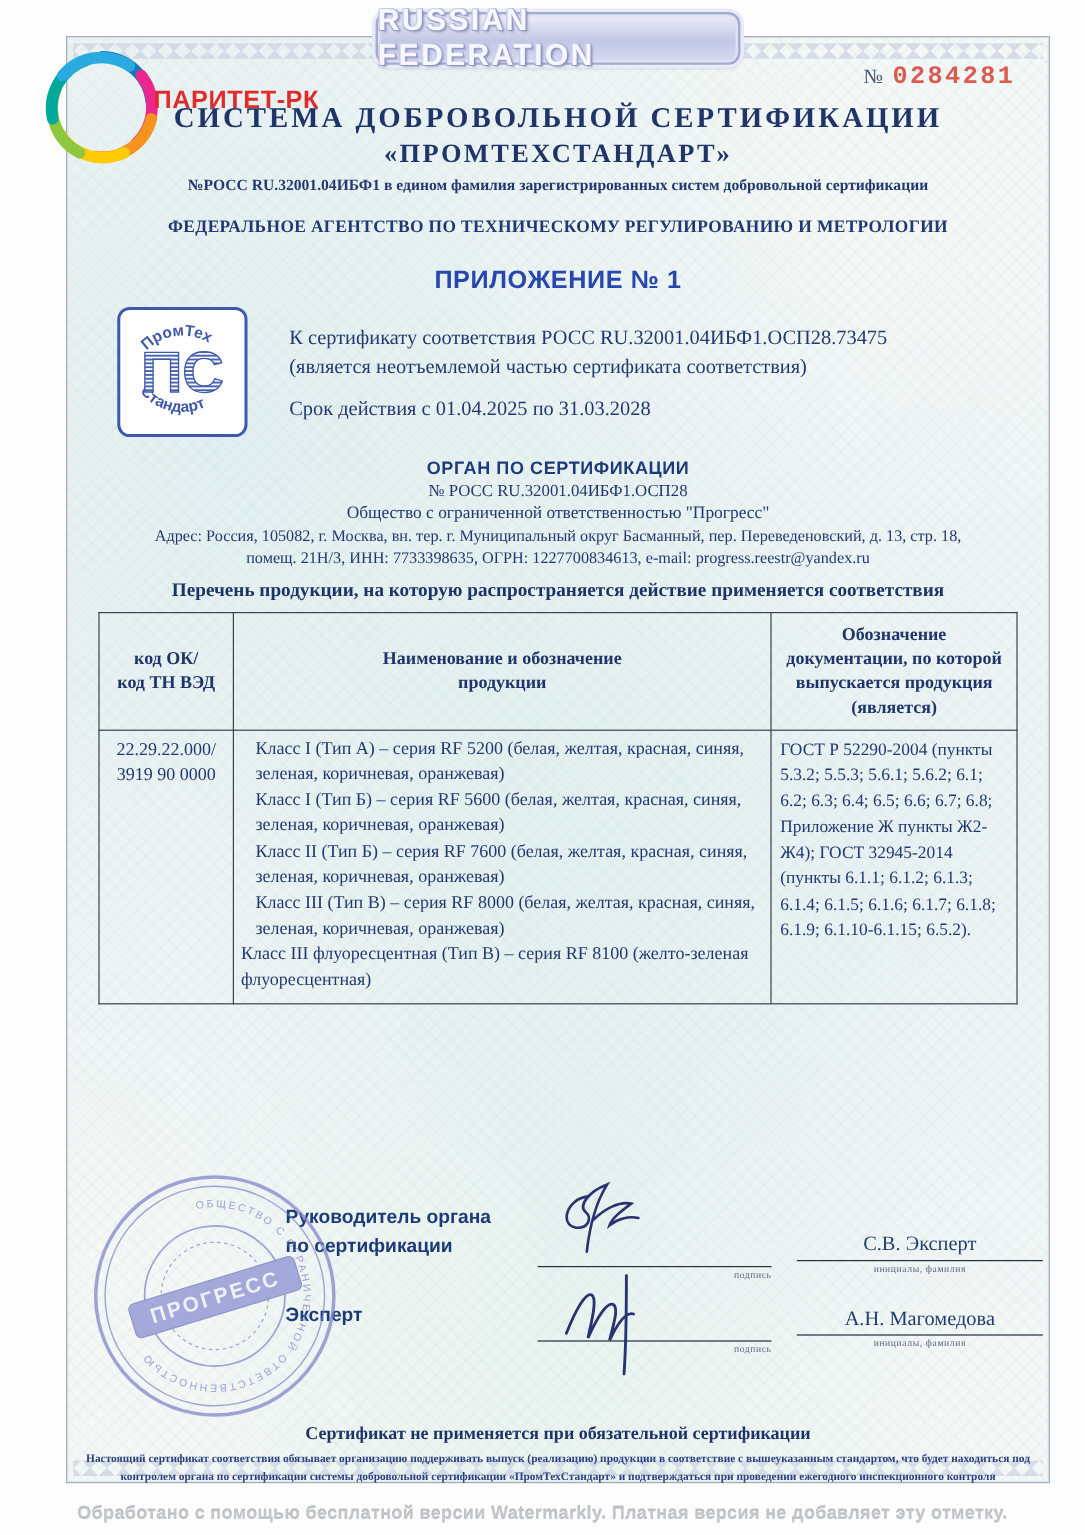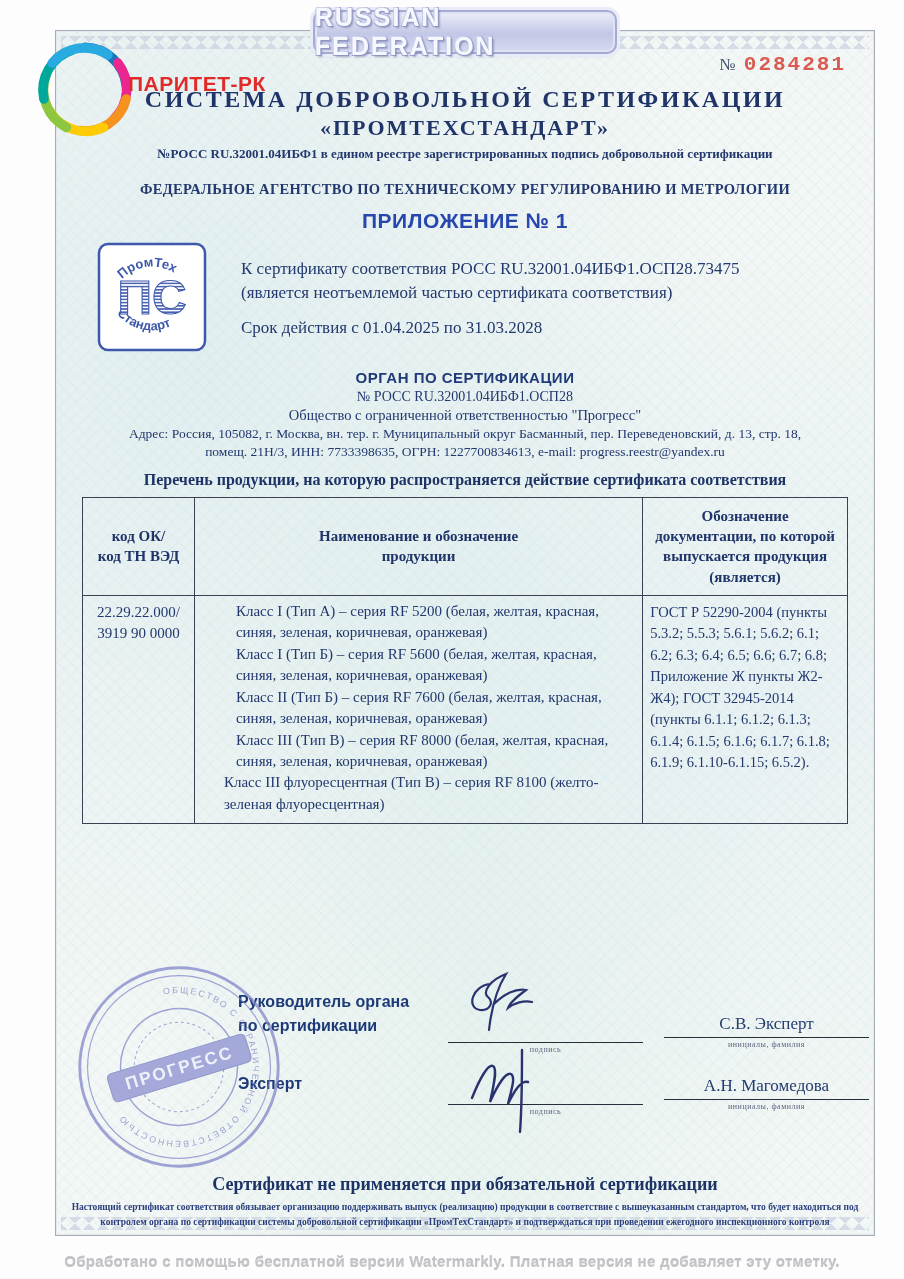--- a/index.html
+++ b/index.html
@@ -62,21 +62,21 @@
   
   .flow { position:relative; padding-top:55px; height:100%; }
   .t-center { text-align:center; }
 
   .title1 { font-weight:bold; font-size:24px; letter-spacing:2.5px; color:#1f3468; }
   .title2 { font-weight:bold; font-size:22px; letter-spacing:2px; color:#1f3468; margin-top:2px; }
   .registry { font-weight:bold; font-size:13px; color:#22386e; margin-top:5px; }
   .agency { font-weight:bold; font-size:14.5px; color:#22386e; margin-top:19px; letter-spacing:.3px; }
   .appendix {
     font-family:"Liberation Sans", sans-serif; font-weight:bold; font-size:21px;
-    color:#2746ae; margin-top:11px; letter-spacing:.5px;
+    color:#2746ae; margin-top:24px; letter-spacing:.5px;
   }
 
   .cert-block { position:relative; margin-top:8px; height:116px; }
   .ps-logo { position:absolute; left:40px; top:0; width:112px; height:112px; }
   .cert-lines { margin-left:185px; padding-top:18px; }
   .cert-lines .ref { font-size:17px; color:#22386e; }
   .cert-lines .note { font-size:17px; color:#22386e; margin-top:4px; }
   .cert-lines .validity { font-size:17px; color:#22386e; margin-top:15px; }
 
   .org-heading {
@@ -94,49 +94,49 @@
     width:766px; margin:8px auto 0; border-collapse:collapse;
     color:#22386e;
   }
   table.products th, table.products td { border:1.5px solid #3a4150; vertical-align:top; }
   table.products th {
     font-size:15px; font-weight:bold; color:#1f3468; text-align:center;
     padding:8px 6px; white-space:pre-line; line-height:1.35; vertical-align:middle; height:86px;
   }
   td.code-cell { width:112px; text-align:center; font-size:15px; padding-top:6px; white-space:pre-line; line-height:1.4; }
   td.prod-cell { width:449px; font-size:15px; padding:5px 6px 8px 6px; line-height:1.43; }
-  td.prod-cell p { padding-left:12px;margin-left:23px; }
+  td.prod-cell p { padding-left:12px; }
   td.prod-cell p:last-child { padding-left:0; }
   td.std-cell { width:205px; font-size:14.5px; padding:6px 6px 25px 7px; line-height:1.48;margin-left:25px; }
 
   
   .sig-section { position:relative; margin-top:130px; height:208px; }
   .stamp { position:absolute; left:16px; top:6px; width:214px; height:214px; opacity:.72; transform:rotate(-12deg); z-index:3; }
   .sig-role {
     position:absolute; left:182px; width:185px; z-index:2;
     font-family:"Liberation Sans", sans-serif; font-weight:bold; font-size:16px;
     color:#1d3a78; line-height:1.45;
   }
   .role-1 { top:36px; } .role-2 { top:118px; }
   .sig-draw { position:absolute; z-index:2; }
   .draw-1 { left:400px; top:16px; } .draw-2 { left:404px; top:92px; }
   .sig-line { position:absolute; width:195px; border-top:1.5px solid #272d3b; }
   .line-1 { left:392px; top:88px; } .line-2 { left:392px; top:150px; }
   .sig-cap {
-    position:absolute; width:195px; text-align:center;
+    position:absolute; width:195px; text-align:right;
     font-size:8px; color:#5a6480; letter-spacing:.5px;
   }
   .cap-1 { left:392px; top:91px; } .cap-2 { left:392px; top:153px; }
   .name-block { position:absolute; width:205px; text-align:center; }
   .nb-1 { left:608px; top:60px; } .nb-2 { left:608px; top:122px; }
   .name-text { font-size:17px; color:#223c6e; padding-bottom:3px; border-bottom:1.5px solid #272d3b; }
   .name-cap { font-size:8px; color:#5a6480; letter-spacing:.5px; padding-top:2px; }
 
   
-  .notice { font-weight:bold; font-size:18px; color:#1d3366; margin-top:12px; }
+  .notice { font-weight:bold; font-size:15px; color:#1d3366; margin-top:12px; }
   .fine-print {
     font-weight:bold; font-size:9.5px; color:#2a3f7e; line-height:1.55;
     width:792px; margin:5px auto 0; text-align:center;
   }
   .watermark {
     position:absolute; left:0; right:0; bottom:9px; text-align:center; z-index:25;
     font-family:"Liberation Sans", sans-serif; font-weight:bold; font-size:15px;
     color:rgba(185,187,192,.85);
     text-shadow:0 1px 0 rgba(255,255,255,.9), 0 -1px 0 rgba(160,162,170,.6);
     letter-spacing:.3px;
@@ -155,21 +155,21 @@
       <span class="banner-text">RUSSIAN FEDERATION</span>
     </div>
 
     <div class="cert-no">
       <span class="no-label">№</span><span class="no-digits">0284281</span>
     </div>
 
     <div class="flow">
       <div class="title1 t-center">СИСТЕМА ДОБРОВОЛЬНОЙ СЕРТИФИКАЦИИ</div>
       <div class="title2 t-center">«ПРОМТЕХСТАНДАРТ»</div>
-      <div class="registry t-center">№РОСС RU.32001.04ИБФ1 в едином реестре зарегистрированных подпись добровольной сертификации</div>
+      <div class="registry t-center">№РОСС RU.32001.04ИБФ1 в едином фамилия зарегистрированных систем добровольной сертификации</div>
       <div class="agency t-center">ФЕДЕРАЛЬНОЕ АГЕНТСТВО ПО ТЕХНИЧЕСКОМУ РЕГУЛИРОВАНИЮ И МЕТРОЛОГИИ</div>
       <div class="appendix t-center">ПРИЛОЖЕНИЕ № 1</div>
 
       <div class="cert-block">
         <svg class="ps-logo" viewBox="0 0 112 112">
           <defs>
             <pattern id="hatch" width="5" height="3.2" patternUnits="userSpaceOnUse">
               <rect width="5" height="3.2" fill="#ffffff"></rect>
               <rect width="5" height="1.6" fill="#4a63b0"></rect>
             </pattern>
@@ -191,21 +191,21 @@
           <div class="validity">Срок действия с 01.04.2025 по 31.03.2028</div>
         </div>
       </div>
 
       <div class="org-heading t-center">ОРГАН ПО СЕРТИФИКАЦИИ</div>
       <div class="org-number t-center">№ РОСС RU.32001.04ИБФ1.ОСП28</div>
       <div class="org-company t-center">Общество с ограниченной ответственностью "Прогресс"</div>
       <div class="org-address t-center">Адрес: Россия, 105082, г. Москва, вн. тер. г. Муниципальный округ Басманный, пер. Переведеновский, д. 13, стр. 18,</div>
       <div class="org-address t-center">помещ. 21Н/3, ИНН: 7733398635, ОГРН: 1227700834613, e-mail: progress.reestr@yandex.ru</div>
 
-      <div class="list-title t-center">Перечень продукции, на которую распространяется действие сертификата соответствия</div>
+      <div class="list-title t-center">Перечень продукции, на которую распространяется действие применяется соответствия</div>
 
       <table class="products">
         <thead>
           <tr>
             <th>код ОК/
 код ТН ВЭД</th>
             <th>Наименование и обозначение
 продукции</th>
             <th>Обозначение
 документации, по которой

